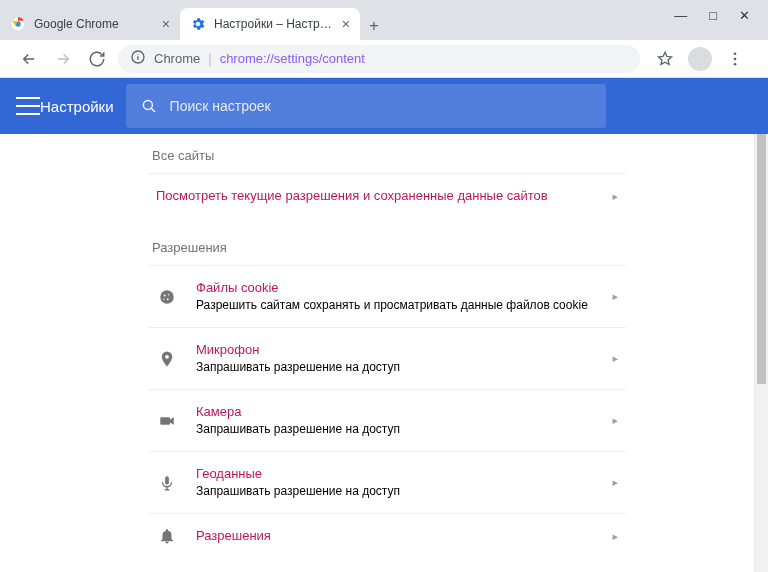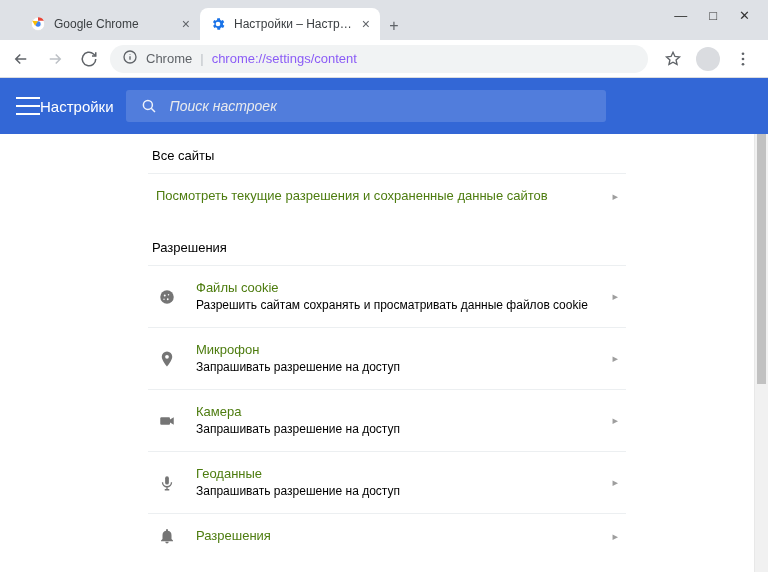--- a/index.html
+++ b/index.html
@@ -3,57 +3,57 @@
 <meta charset="utf-8">
 <style>
 * { margin: 0; padding: 0; box-sizing: border-box; font-family: "Segoe UI", Arial, sans-serif; }
 body { width: 768px; height: 572px; background: #fff; overflow: hidden; position: relative; }
 
 
 .window-controls { position: absolute; top: 0; right: 0; height: 30px; display: flex; align-items: center; gap: 22px; padding-right: 18px; z-index: 10; }
 .wc { font-size: 13px; color: #333; cursor: pointer; line-height: 1; }
 
 
-.tabstrip { height: 40px; background: #dee1e6; display: flex; align-items: flex-end; padding-left: 20px; padding-top: 8px; }
+.tabstrip { height: 40px; background: #dee1e6; display: flex; align-items: flex-end; padding-left: 0; padding-top: 8px; }
 .tab { height: 32px; background: #fff; border-radius: 8px 8px 0 0; display: flex; align-items: center; padding: 0 10px; font-size: 12px; color: #3c4043; min-width: 180px; max-width: 180px; position: relative; margin-right: 0; }
 .tab.inactive { background: #dee1e6; }
 .tab .favicon { width: 16px; height: 16px; margin-right: 8px; display: flex; align-items: center; justify-content: center; flex-shrink: 0; }
 .tab .tab-title { flex: 1; overflow: hidden; text-overflow: ellipsis; white-space: nowrap; }
 .tab .tab-close { font-size: 14px; color: #5f6368; padding-left: 6px; cursor: pointer; }
 .newtab { width: 28px; height: 28px; display: flex; align-items: center; justify-content: center; color: #5f6368; font-size: 16px; cursor: pointer; }
 
 
-.toolbar { height: 38px; background: #fff; border-bottom: 1px solid #dadce0; display: flex; align-items: center; padding: 0 8px; gap: 8px; }
+.toolbar { height: 38px; background: #fff; border-bottom: 1px solid #dadce0; display: flex; align-items: center; padding: 0 16px; gap: 8px; }
 .navbtn { width: 26px; height: 26px; display: flex; align-items: center; justify-content: center; color: #5f6368; cursor: pointer; font-size: 15px; }
 .navbtn.disabled { color: #bdc1c6; cursor: default; }
 .omnibox { flex: 1; height: 28px; background: #f1f3f4; border-radius: 14px; display: flex; align-items: center; padding: 0 12px; font-size: 13px; color: #5f6368; gap: 8px; }
 .omnibox .secure { color: #5f6368; font-size: 13px; }
 .omnibox .host { color: #5f6368; }
 .omnibox .path { color: #8b5cf6; }
 .omnibox .divider { color: #bdc1c6; }
 .toolright { display: flex; align-items: center; gap: 10px; padding: 0 4px; }
 .avatar { width: 24px; height: 24px; border-radius: 50%; background: #dadce0; }
 
 
 .blueheader { height: 56px; background: #3367d6; display: flex; align-items: center; color: #fff; padding: 0 16px; gap: 0; }
 .hamburger { width: 24px; height: 18px; display: flex; flex-direction: column; justify-content: space-between; cursor: pointer; }
 .hamburger div { height: 2px; background: #fff; }
 .pagetitle { font-size: 15px; margin-right: 12px; }
-.searchbox { flex: 0 0 480px; height: 32px; background: rgba(255,255,255,0.15); border-radius: 3px; display: flex; align-items: center; padding: 0 14px; gap: 12px; color: #e8eaed; font-size: 14px; font-style: italic; }
+.searchbox { flex: 0 0 480px; height: 44px; background: rgba(255,255,255,0.15); border-radius: 3px; display: flex; align-items: center; padding: 0 14px; gap: 12px; color: #e8eaed; font-size: 14px; }
 .searchbox svg { opacity: 0.9; }
 
 
 .content { position: absolute; top: 134px; left: 0; right: 0; bottom: 0; overflow: hidden; display: flex; justify-content: center; background: #fff; }
 .panel { width: 478px; margin-left: 6px; }
-.section-label { font-size: 13px; color: #000000; padding: 14px 0 10px 4px; }
+.section-label { font-size: 13px; color: #737373; padding: 14px 0 10px 4px; }
 .row { display: flex; align-items: center; padding: 13px 8px; border-top: 1px solid #eceff1; cursor: pointer; position: relative; }
 .row:first-of-type { border-top: 1px solid #eceff1; }
 .row .icon { width: 22px; margin-right: 18px; display: flex; align-items: center; justify-content: center; color: #757575; }
 .row .texts { flex: 1; }
-.row .title { font-size: 13px; color: #4d7c0f; line-height: 1.4; }
+.row .title { font-size: 13px; color: #be185d; line-height: 1.4; }
 .row .sub { font-size: 12px; color: #000000; line-height: 1.4; }
 .row .chev { color: #9e9e9e; font-size: 11px; }
 .row.noicon .texts { margin-left: 0; }
 
 .scrolltrack { position: absolute; right: 0; top: 134px; bottom: 0; width: 14px; background: #f1f1f1; border-left: 1px solid #e8e8e8; }
 .scrollthumb { position: absolute; left: 2px; right: 2px; top: 0; height: 250px; background: #c1c1c1; border-radius: 0; }
 
 
 svg.ic { width: 18px; height: 18px; }
 svg.ic16 { width: 16px; height: 16px; }

